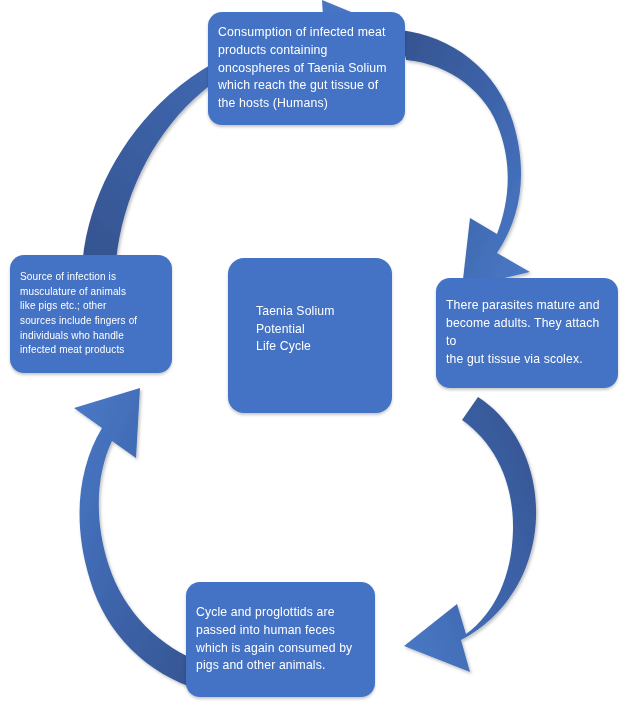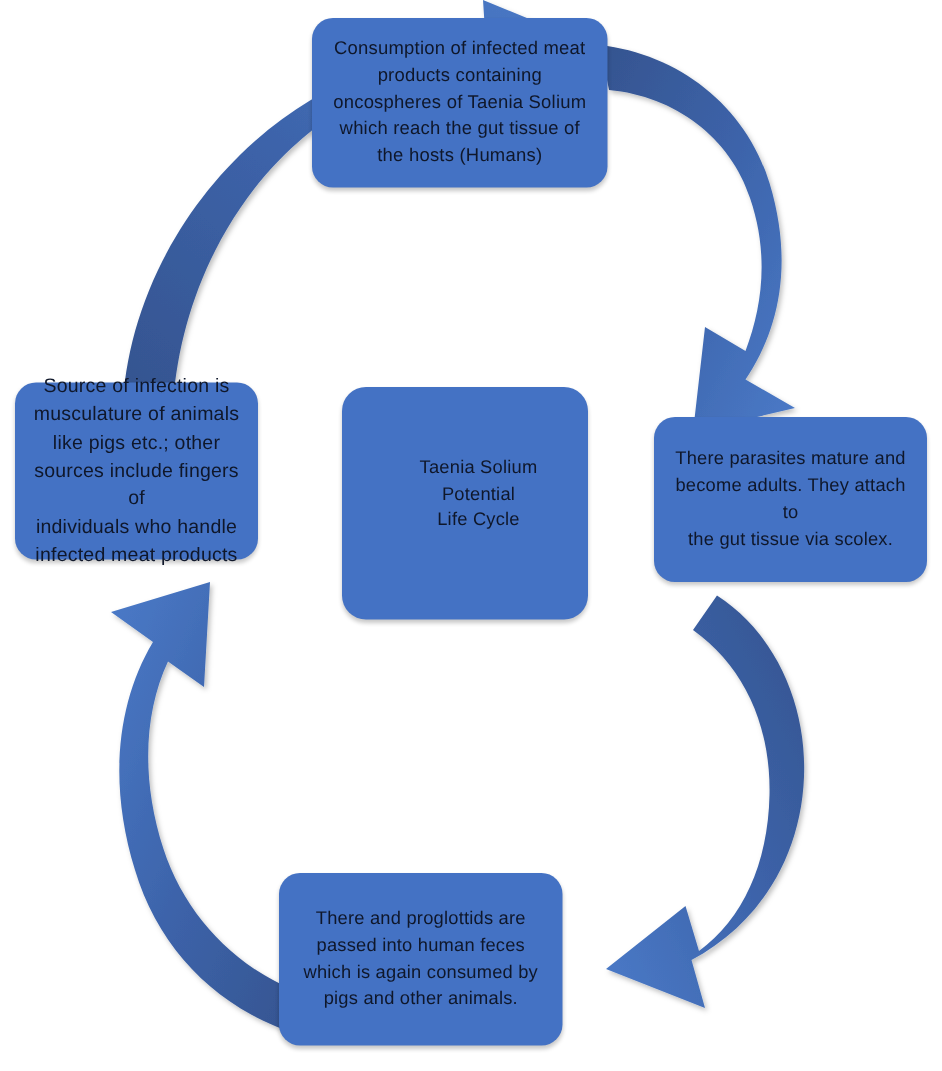--- a/index.html
+++ b/index.html
@@ -23,25 +23,24 @@
     top: 0;
     width: 628px;
     height: 714px;
     pointer-events: none;
   }
   .node {
     position: absolute;
     box-sizing: border-box;
     background: #4472C4;
     border-radius: 14px;
-    color: #0f172a;
+    color: #ffffff;
     display: flex;
     align-items: center;
     justify-content: center;
-    text-align: center;
     box-shadow: 0 2px 3px rgba(0,0,0,0.22);
     padding: 6px 10px;
   }
   .node .label {
     display: block;
     width: 100%;
     line-height: 1.46;
     letter-spacing: 0.15px;
     white-space: pre-line;
   }
@@ -64,21 +63,21 @@
     top: 582px;
     width: 189px;
     height: 115px;
     font-size: 12.2px;
   }
   #node-left {
     left: 10px;
     top: 255px;
     width: 162px;
     height: 118px;
-    font-size: 13px;
+    font-size: 10px;
   }
   #node-center {
     left: 228px;
     top: 258px;
     width: 164px;
     height: 155px;
     font-size: 12.2px;
     border-radius: 16px;
     padding-left: 28px;
   }
@@ -183,21 +182,21 @@
 the hosts (Humans)</span>
   </div>
 
   <div class="node" id="node-right">
     <span class="label">There parasites mature and
 become  adults. They attach  to
 the gut tissue  via scolex.</span>
   </div>
 
   <div class="node" id="node-bottom">
-    <span class="label">There and proglottids  are
+    <span class="label">Cycle and proglottids  are
 passed into  human feces
 which  is again consumed  by
 pigs and other  animals.</span>
   </div>
 
   <div class="node" id="node-left">
     <span class="label">Source of infection  is
 musculature  of animals
 like pigs etc.; other
 sources include  fingers of

